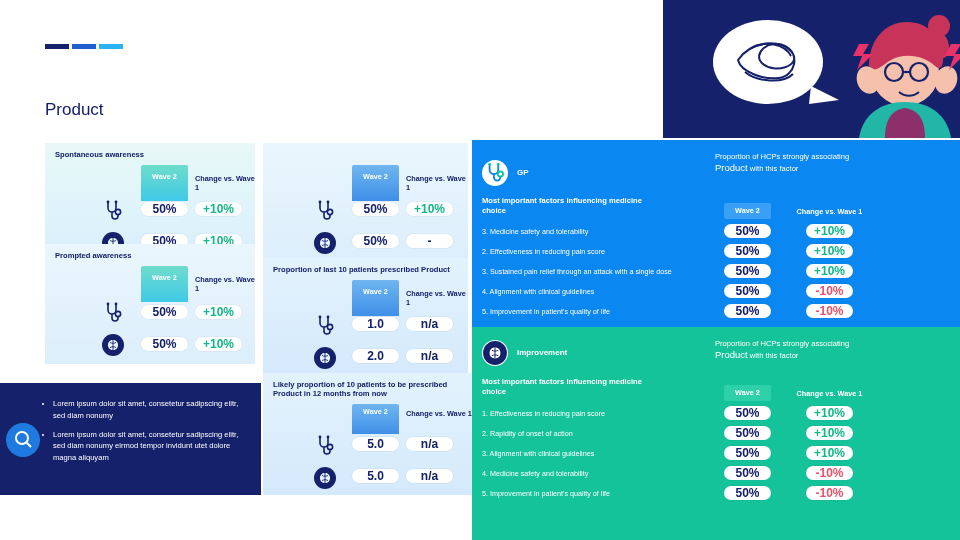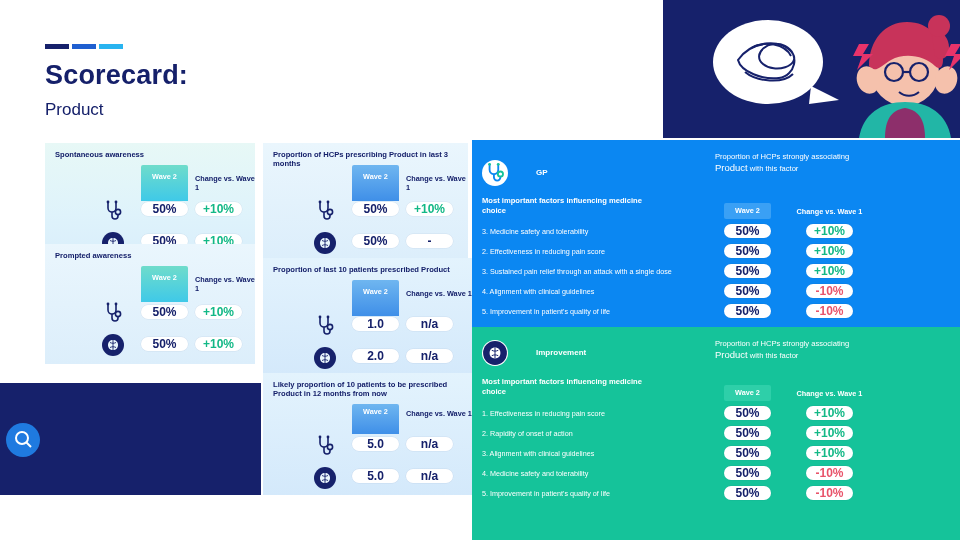--- a/index.html
+++ b/index.html
@@ -50,21 +50,21 @@
   
   .notebox{position:absolute;left:0;top:383px;width:261px;height:112px;background:#16216b;}
   .notebox .bullets{position:absolute;left:42px;top:15px;width:205px;color:#fff;font-size:7.6px;line-height:1.55;}
   .notebox li{margin-bottom:7px;}
   .notebox ul{margin:0;padding-left:11px;}
   .search-badge{position:absolute;left:6px;top:40px;width:34px;height:34px;border-radius:50%;background:#1f7ae0;}
 
   
   .gp{position:absolute;left:472px;top:140px;width:488px;height:187px;background:#0b87f2;}
   .neuro{position:absolute;left:472px;top:327px;width:488px;height:213px;background:#15c39a;}
-  .persona-name{position:absolute;font-size:8px;font-weight:bold;color:#fff;margin-left:19px;}
+  .persona-name{position:absolute;font-size:8px;font-weight:bold;color:#fff;}
   .persona-circle{position:absolute;width:26px;height:26px;border-radius:50%;background:#fff;}
   .section-label{position:absolute;font-size:7.6px;font-weight:bold;color:#fff;line-height:1.3;}
   .assoc-title{position:absolute;font-size:7.6px;font-weight:normal;color:#fff;line-height:1.35;}
   .assoc-title .big{font-size:9.5px;}
   .factor{position:absolute;font-size:7.2px;color:#fff;}
   .col-hdr{position:absolute;font-size:7.3px;font-weight:bold;color:#fff;text-align:center;}
   .wave-tab-r{position:absolute;width:47px;height:16px;border-radius:2px;background:rgba(255,255,255,.28);
     color:#fff;font-size:7.3px;font-weight:bold;text-align:center;line-height:16px;}
   .gp .wave-tab-r{background:#3aa0f5;}
   .neuro .wave-tab-r{background:#2ecfa9;}
@@ -72,21 +72,20 @@
 </head>
 <body>
 
 <div class="slide">
 
   <div class="title-rules">
     <div class="rule dark"></div>
     <div class="rule mid"></div>
     <div class="rule light"></div>
   </div>
-  <div class="title-main">Scorecard:</div>
   <div class="title-sub">Product</div>
 
   <div class="hero">
     <svg width="297" height="138" viewBox="0 0 297 138">
       <rect x="0" y="0" width="297" height="138" fill="#16216b"></rect>
 
       <ellipse cx="105" cy="62" rx="55" ry="42" fill="#ffffff"></ellipse>
       <polygon points="148,86 176,100 146,104" fill="#ffffff"></polygon>
       <g stroke="#16216b" stroke-width="2" fill="none">
         <path d="M75 60c14-20 45-22 55-6 7 12-18 20-30 10s6-26 22-18 10 30-6 32-38-6-41-18z"></path>
@@ -163,21 +162,20 @@
     <svg class="icon-brain" style="left:56px;top:89px;" viewBox="0 0 24 24">
       <circle cx="12" cy="12" r="11" fill="#16216b"></circle>
       <path d="M7 12c0-3 2-5 5-5s5 2 5 5-2 5-5 5-5-2-5-5z" fill="#eaf6fd"></path>
       <path d="M12 7v10M9 9.5c2 1 4 1 6 0M9 14.5c2-1 4-1 6 0" stroke="#16216b" stroke-width=".9" fill="none"></path>
     </svg>
     <div class="pill plain" style="left:96px;top:93px;">50%</div>
     <div class="pill green" style="left:150px;top:93px;">+10%</div>
   </div>
 
   <div class="panel grad-b" style="left:263px;top:143px;width:205px;height:117px;">
-    <div class="panel-title" style="position:absolute;left:10px;top:7px;width:180px;">Proportion of HCPs prescribing Product in last 3 months</div>
     <div class="wave-tab" style="left:89px;top:22px;height:36px;background:linear-gradient(180deg,#6fb6f0,#3f8fe8);"></div>
     <div class="hdr-wave" style="left:89px;top:27px;">Wave 2</div>
     <div class="hdr-change" style="left:143px;top:31px;">Change vs. Wave 1</div>
 
     <svg class="icon-doctor" style="left:50px;top:56px;" viewBox="0 0 24 24">
       <path d="M7 3v6a4 4 0 0 0 8 0V3" stroke="#16216b" stroke-width="1.6" fill="none"></path>
       <circle cx="7" cy="3" r="1.4" fill="#16216b"></circle>
         <circle cx="15" cy="3" r="1.4" fill="#16216b"></circle>
       <path d="M11 13v4a3 3 0 0 0 6 0v-2" stroke="#16216b" stroke-width="1.6" fill="none"></path>
       <circle cx="17" cy="13" r="2.6" fill="none" stroke="#16216b" stroke-width="1.6"></circle>
@@ -187,21 +185,21 @@
 
     <svg class="icon-brain" style="left:50px;top:88px;" viewBox="0 0 24 24">
       <circle cx="12" cy="12" r="11" fill="#16216b"></circle>
       <path d="M7 12c0-3 2-5 5-5s5 2 5 5-2 5-5 5-5-2-5-5z" fill="#eaf6fd"></path>
       <path d="M12 7v10M9 9.5c2 1 4 1 6 0M9 14.5c2-1 4-1 6 0" stroke="#16216b" stroke-width=".9" fill="none"></path>
     </svg>
     <div class="pill plain" style="left:89px;top:91px;">50%</div>
     <div class="pill plain" style="left:143px;top:91px;">-</div>
   </div>
 
-  <div class="panel grad-c" style="left:263px;top:258px;width:205px;height:117px;padding-left:36px;">
+  <div class="panel grad-c" style="left:263px;top:258px;width:205px;height:117px;">
     <div class="panel-title" style="position:absolute;left:10px;top:7px;width:185px;">Proportion of last 10 patients prescribed Product</div>
     <div class="wave-tab" style="left:89px;top:22px;height:36px;background:linear-gradient(180deg,#6fb6f0,#3f8fe8);"></div>
     <div class="hdr-wave" style="left:89px;top:27px;">Wave 2</div>
     <div class="hdr-change" style="left:143px;top:31px;">Change vs. Wave 1</div>
 
     <svg class="icon-doctor" style="left:50px;top:56px;" viewBox="0 0 24 24">
       <path d="M7 3v6a4 4 0 0 0 8 0V3" stroke="#16216b" stroke-width="1.6" fill="none"></path>
       <circle cx="7" cy="3" r="1.4" fill="#16216b"></circle>
         <circle cx="15" cy="3" r="1.4" fill="#16216b"></circle>
       <path d="M11 13v4a3 3 0 0 0 6 0v-2" stroke="#16216b" stroke-width="1.6" fill="none"></path>
@@ -243,20 +241,26 @@
     <div class="pill plain" style="left:89px;top:96px;">5.0</div>
     <div class="pill plain" style="left:143px;top:96px;">n/a</div>
   </div>
 
   <div class="notebox">
     <div class="search-badge">
       <svg width="34" height="34" viewBox="0 0 34 34">
         <circle cx="16" cy="15" r="6" fill="none" stroke="#ffffff" stroke-width="2"></circle>
         <line x1="20" y1="19" x2="25" y2="24" stroke="#ffffff" stroke-width="2"></line>
       </svg>
+    </div>
+    <div class="bullets">
+      <ul>
+        <li>Lorem ipsum dolor sit amet, consetetur sadipscing elitr, sed diam nonumy</li>
+        <li>Lorem ipsum dolor sit amet, consetetur sadipscing elitr, sed diam nonumy eirmod tempor invidunt utet dolore magna aliquyam</li>
+      </ul>
     </div>
   </div>
 
   <div class="gp">
     <div class="persona-circle" style="left:10px;top:20px;">
       <svg width="26" height="26" viewBox="0 0 24 24">
         <path d="M7 4v5a4 4 0 0 0 8 0V4" stroke="#0b87f2" stroke-width="1.7" fill="none"></path>
         <circle cx="7" cy="4" r="1.3" fill="#15c39a"></circle>
           <circle cx="15" cy="4" r="1.3" fill="#15c39a"></circle>
         <path d="M11 13v3a3 3 0 0 0 6 0v-1.5" stroke="#0b87f2" stroke-width="1.7" fill="none"></path>

